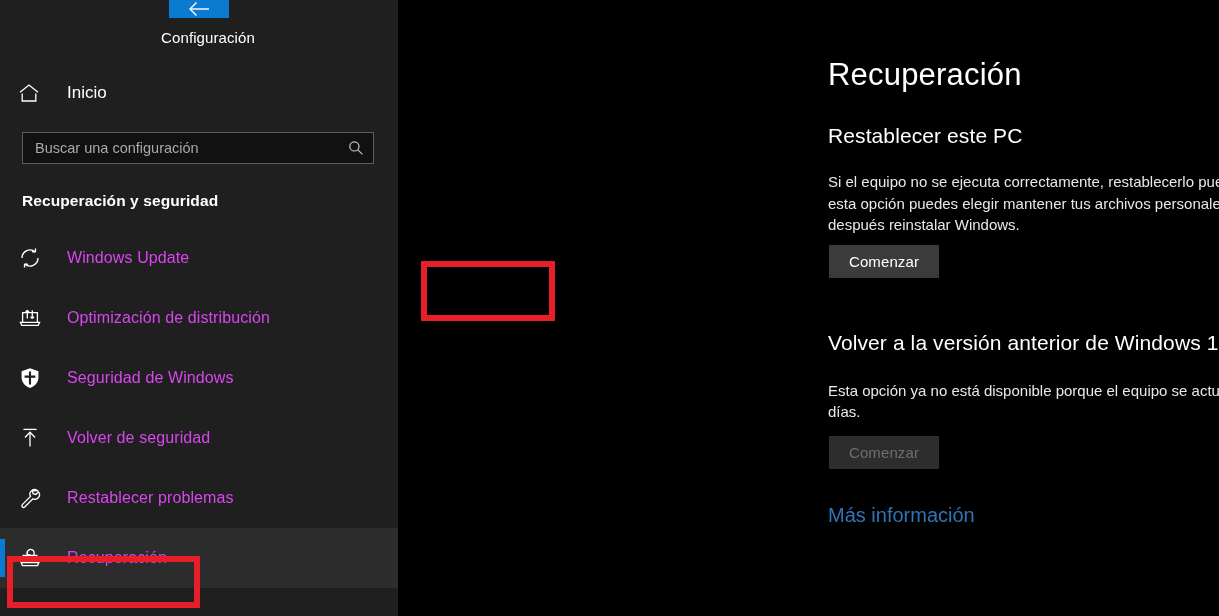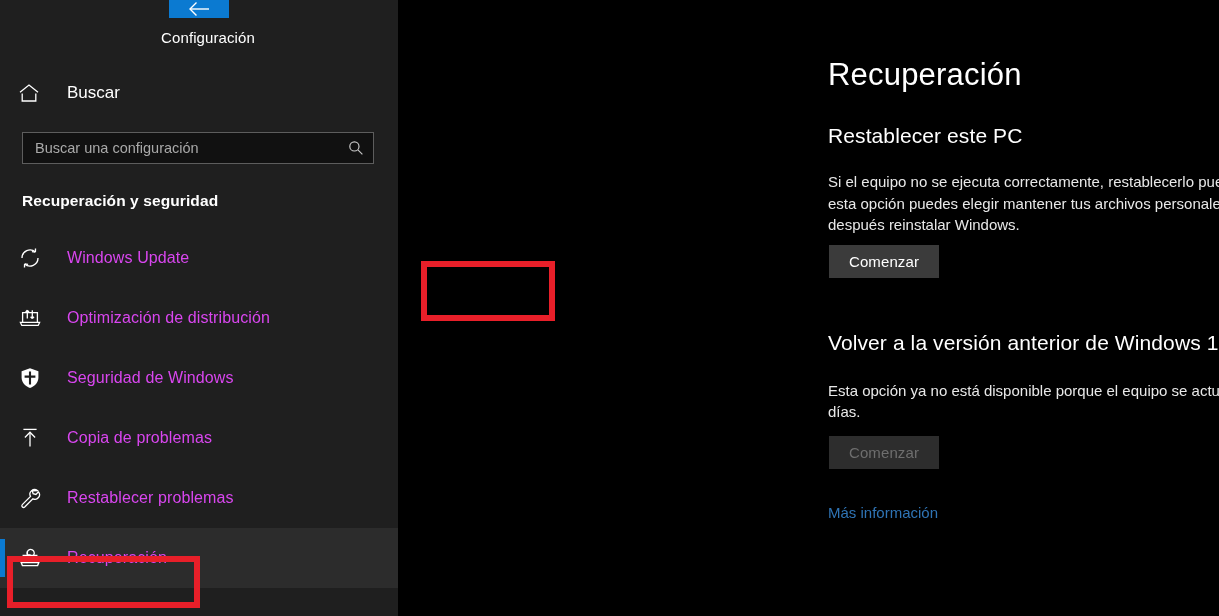--- a/index.html
+++ b/index.html
@@ -188,21 +188,21 @@
   .btn-enabled { background: #3b3b3b; color: #ffffff; cursor: default; }
   .btn-disabled { background: #2d2d2d; color: #6e6e6e; cursor: default; }
 
   .btn-row-1 { margin-top: 9px; margin-left: 1px; }
   .btn-row-2 { margin-top: 13px; margin-left: 1px; }
 
   .learn-more {
     display: inline-block;
     margin-top: 35px;
     color: #2f74b5;
-    font-size: 15px;
+    font-size: 20px;
     text-decoration: none;
     cursor: default;
   }
 
   
   .annot {
     position: absolute;
     border: 6px solid #e81f29;
     pointer-events: none;
   }
@@ -228,21 +228,21 @@
       <div class="window-title">Configuración</div>
     </div>
 
     <div class="home-row">
       <span class="ico">
         <svg width="22" height="20" viewBox="0 0 22 20" fill="none" stroke="#ffffff" stroke-width="1.3">
           <path d="M2 9.2 L11 2 L20 9.2"></path>
           <path d="M4.2 10.6 V18 H17.8 V10.6"></path>
         </svg>
       </span>
-      <span class="lbl">Buscar</span>
+      <span class="lbl">Inicio</span>
     </div>
 
     <div class="search-wrap">
       <input class="search-input" type="text" placeholder="Buscar una configuración" style="">
       <span class="search-icon">
         <svg width="16" height="16" viewBox="0 0 16 16" fill="none" stroke="#c8c8c8" stroke-width="1.2">
           <circle cx="6.4" cy="6.4" r="4.6"></circle>
           <path d="M9.9 9.9 L14.4 14.4"></path>
         </svg>
       </span>
@@ -287,21 +287,21 @@
       </div>
 
       <div class="nav-item">
         <span class="ico">
           <svg width="24" height="24" viewBox="0 0 24 24" fill="none" stroke="#ffffff" stroke-width="1.3">
             <path d="M5.4 3.4 H18.6"></path>
             <path d="M12 20.6 V6.4"></path>
             <path d="M6.9 11.5 L12 6.3 L17.1 11.5"></path>
           </svg>
         </span>
-        <span class="lbl">Copia de problemas</span>
+        <span class="lbl">Volver de seguridad</span>
       </div>
 
       <div class="nav-item">
         <span class="ico">
           <svg width="24" height="24" viewBox="0 0 24 24" fill="none" stroke="#ffffff" stroke-width="1.3">
             <path d="M19.4 4.6 a4.6 4.6 0 0 0 -6.9 5.8 L4.3 18.6 a1.7 1.7 0 0 0 2.4 2.4 l8.2 -8.2 a4.6 4.6 0 0 0 5.6 -7 L17.9 8.4 L15.1 7.6 L14.3 4.8 Z"></path>
           </svg>
         </span>
         <span class="lbl">Restablecer problemas</span>
       </div>

